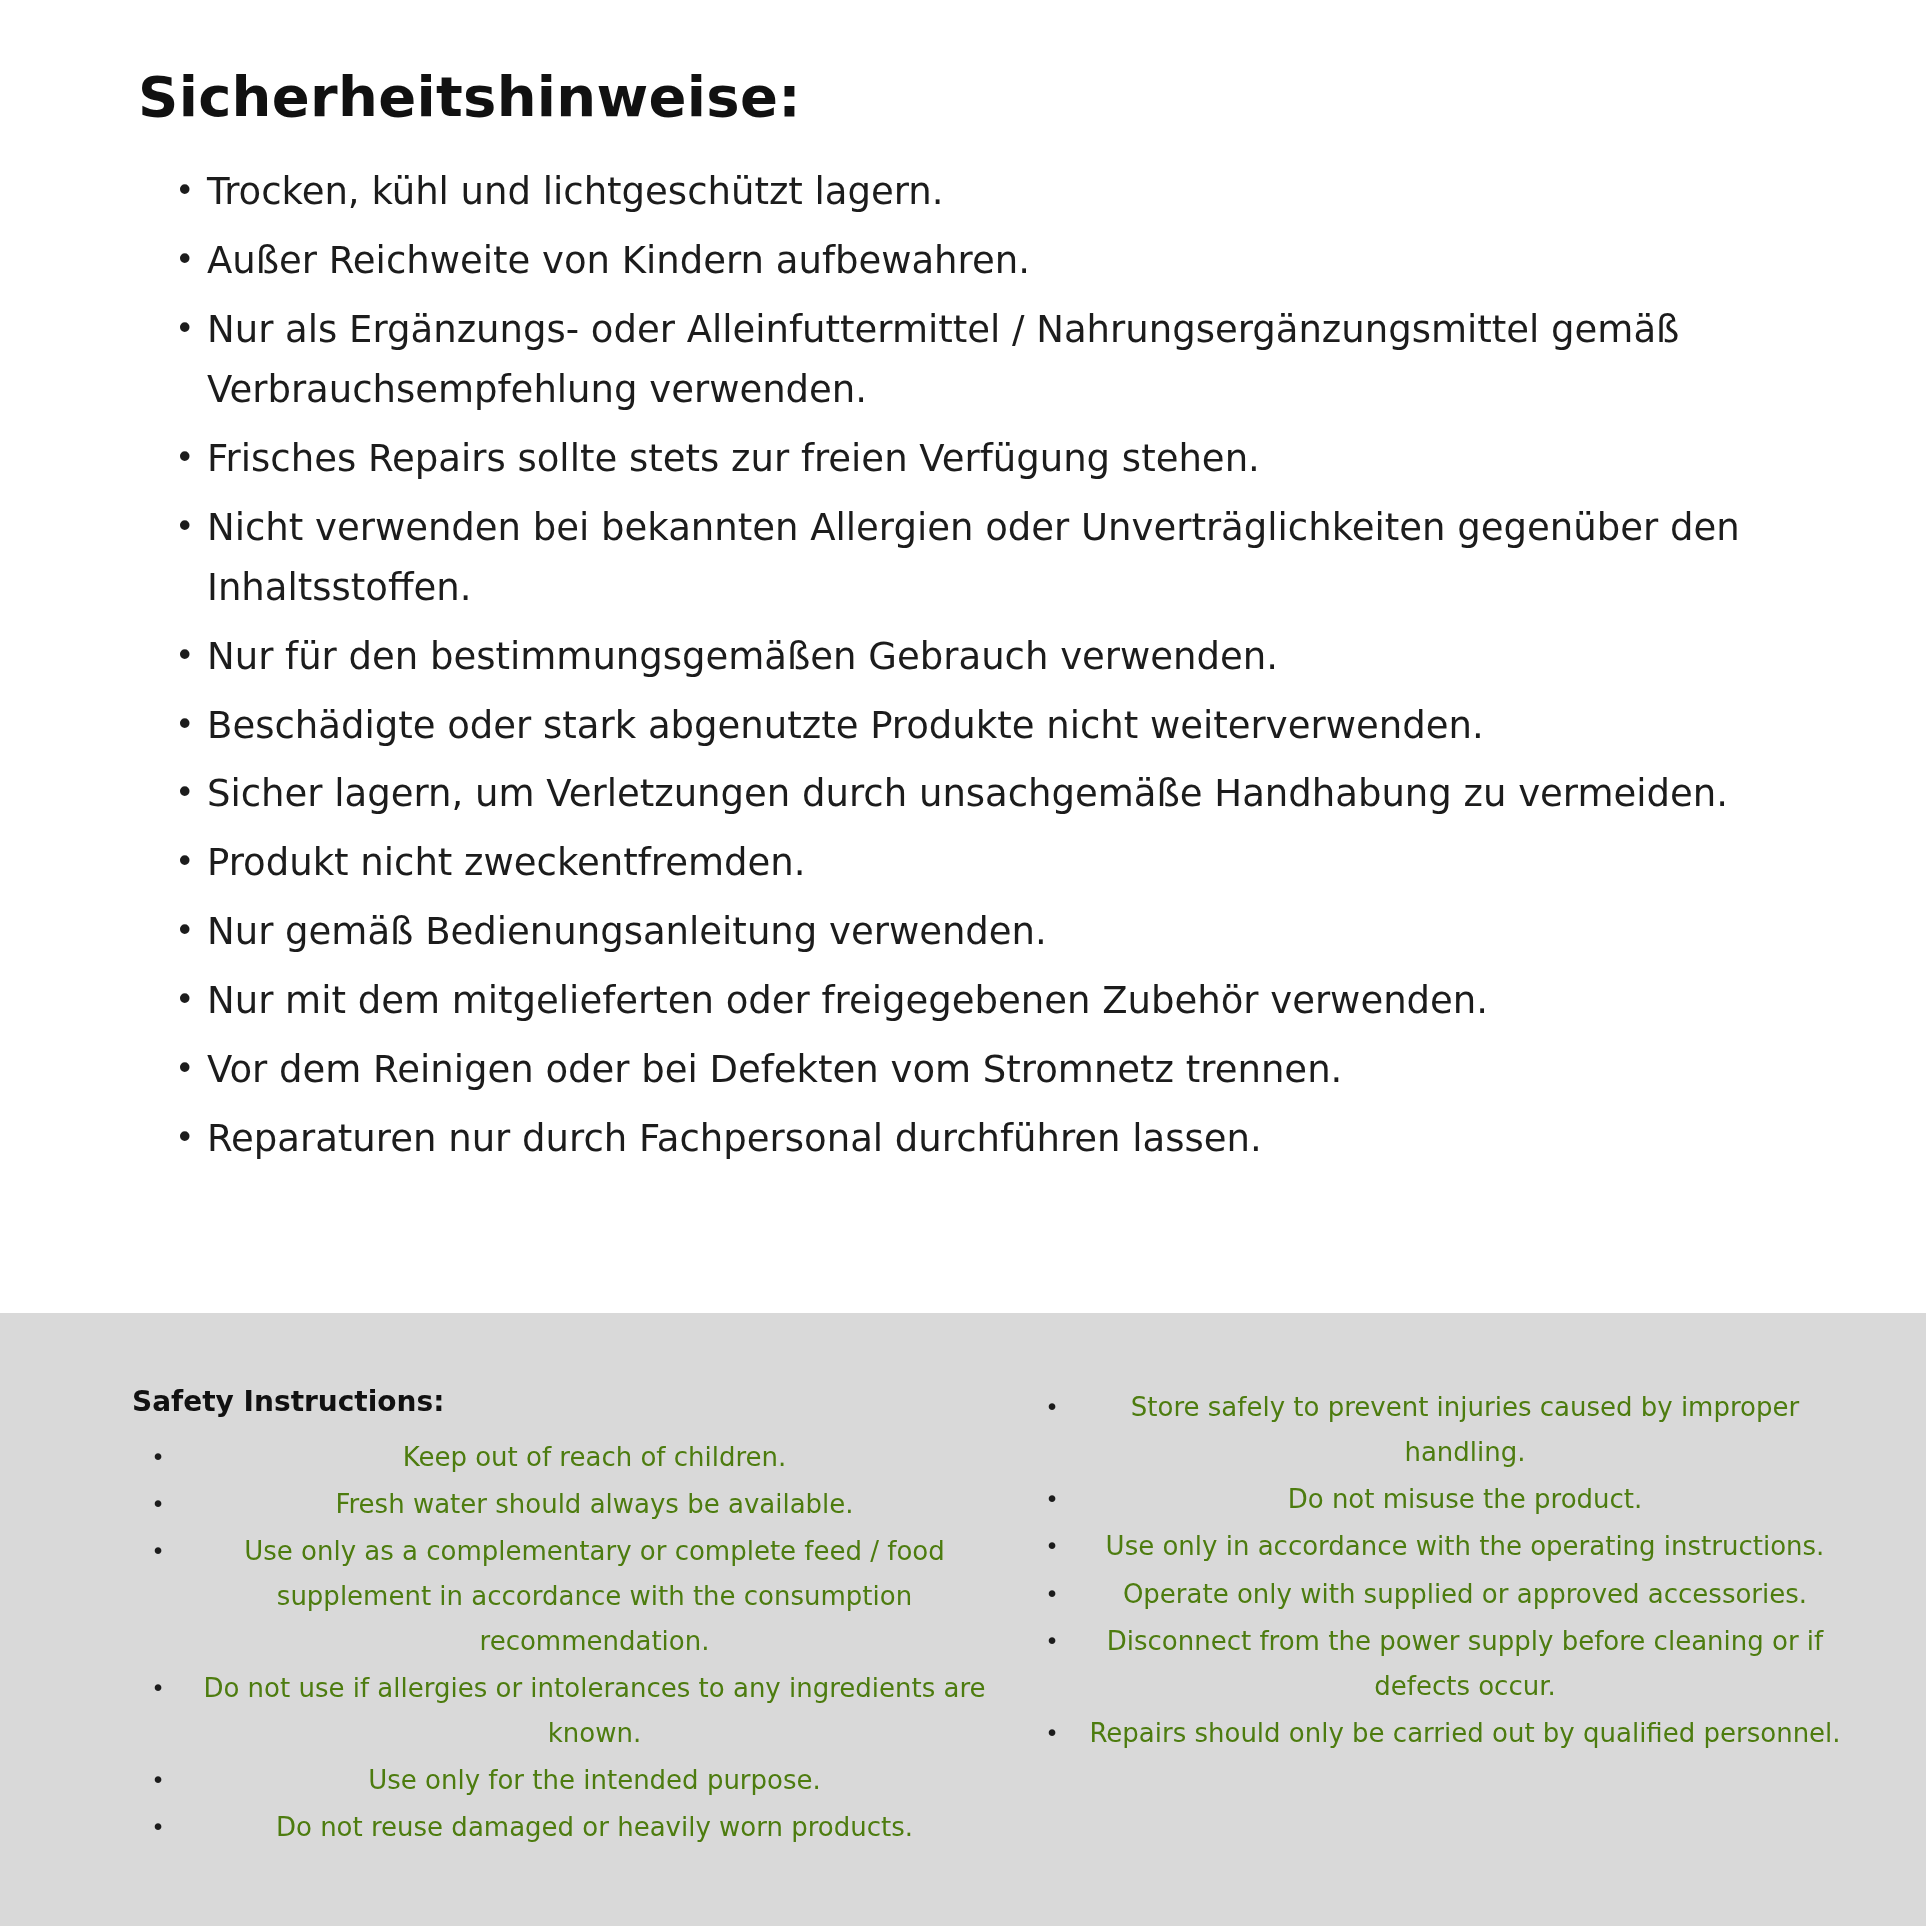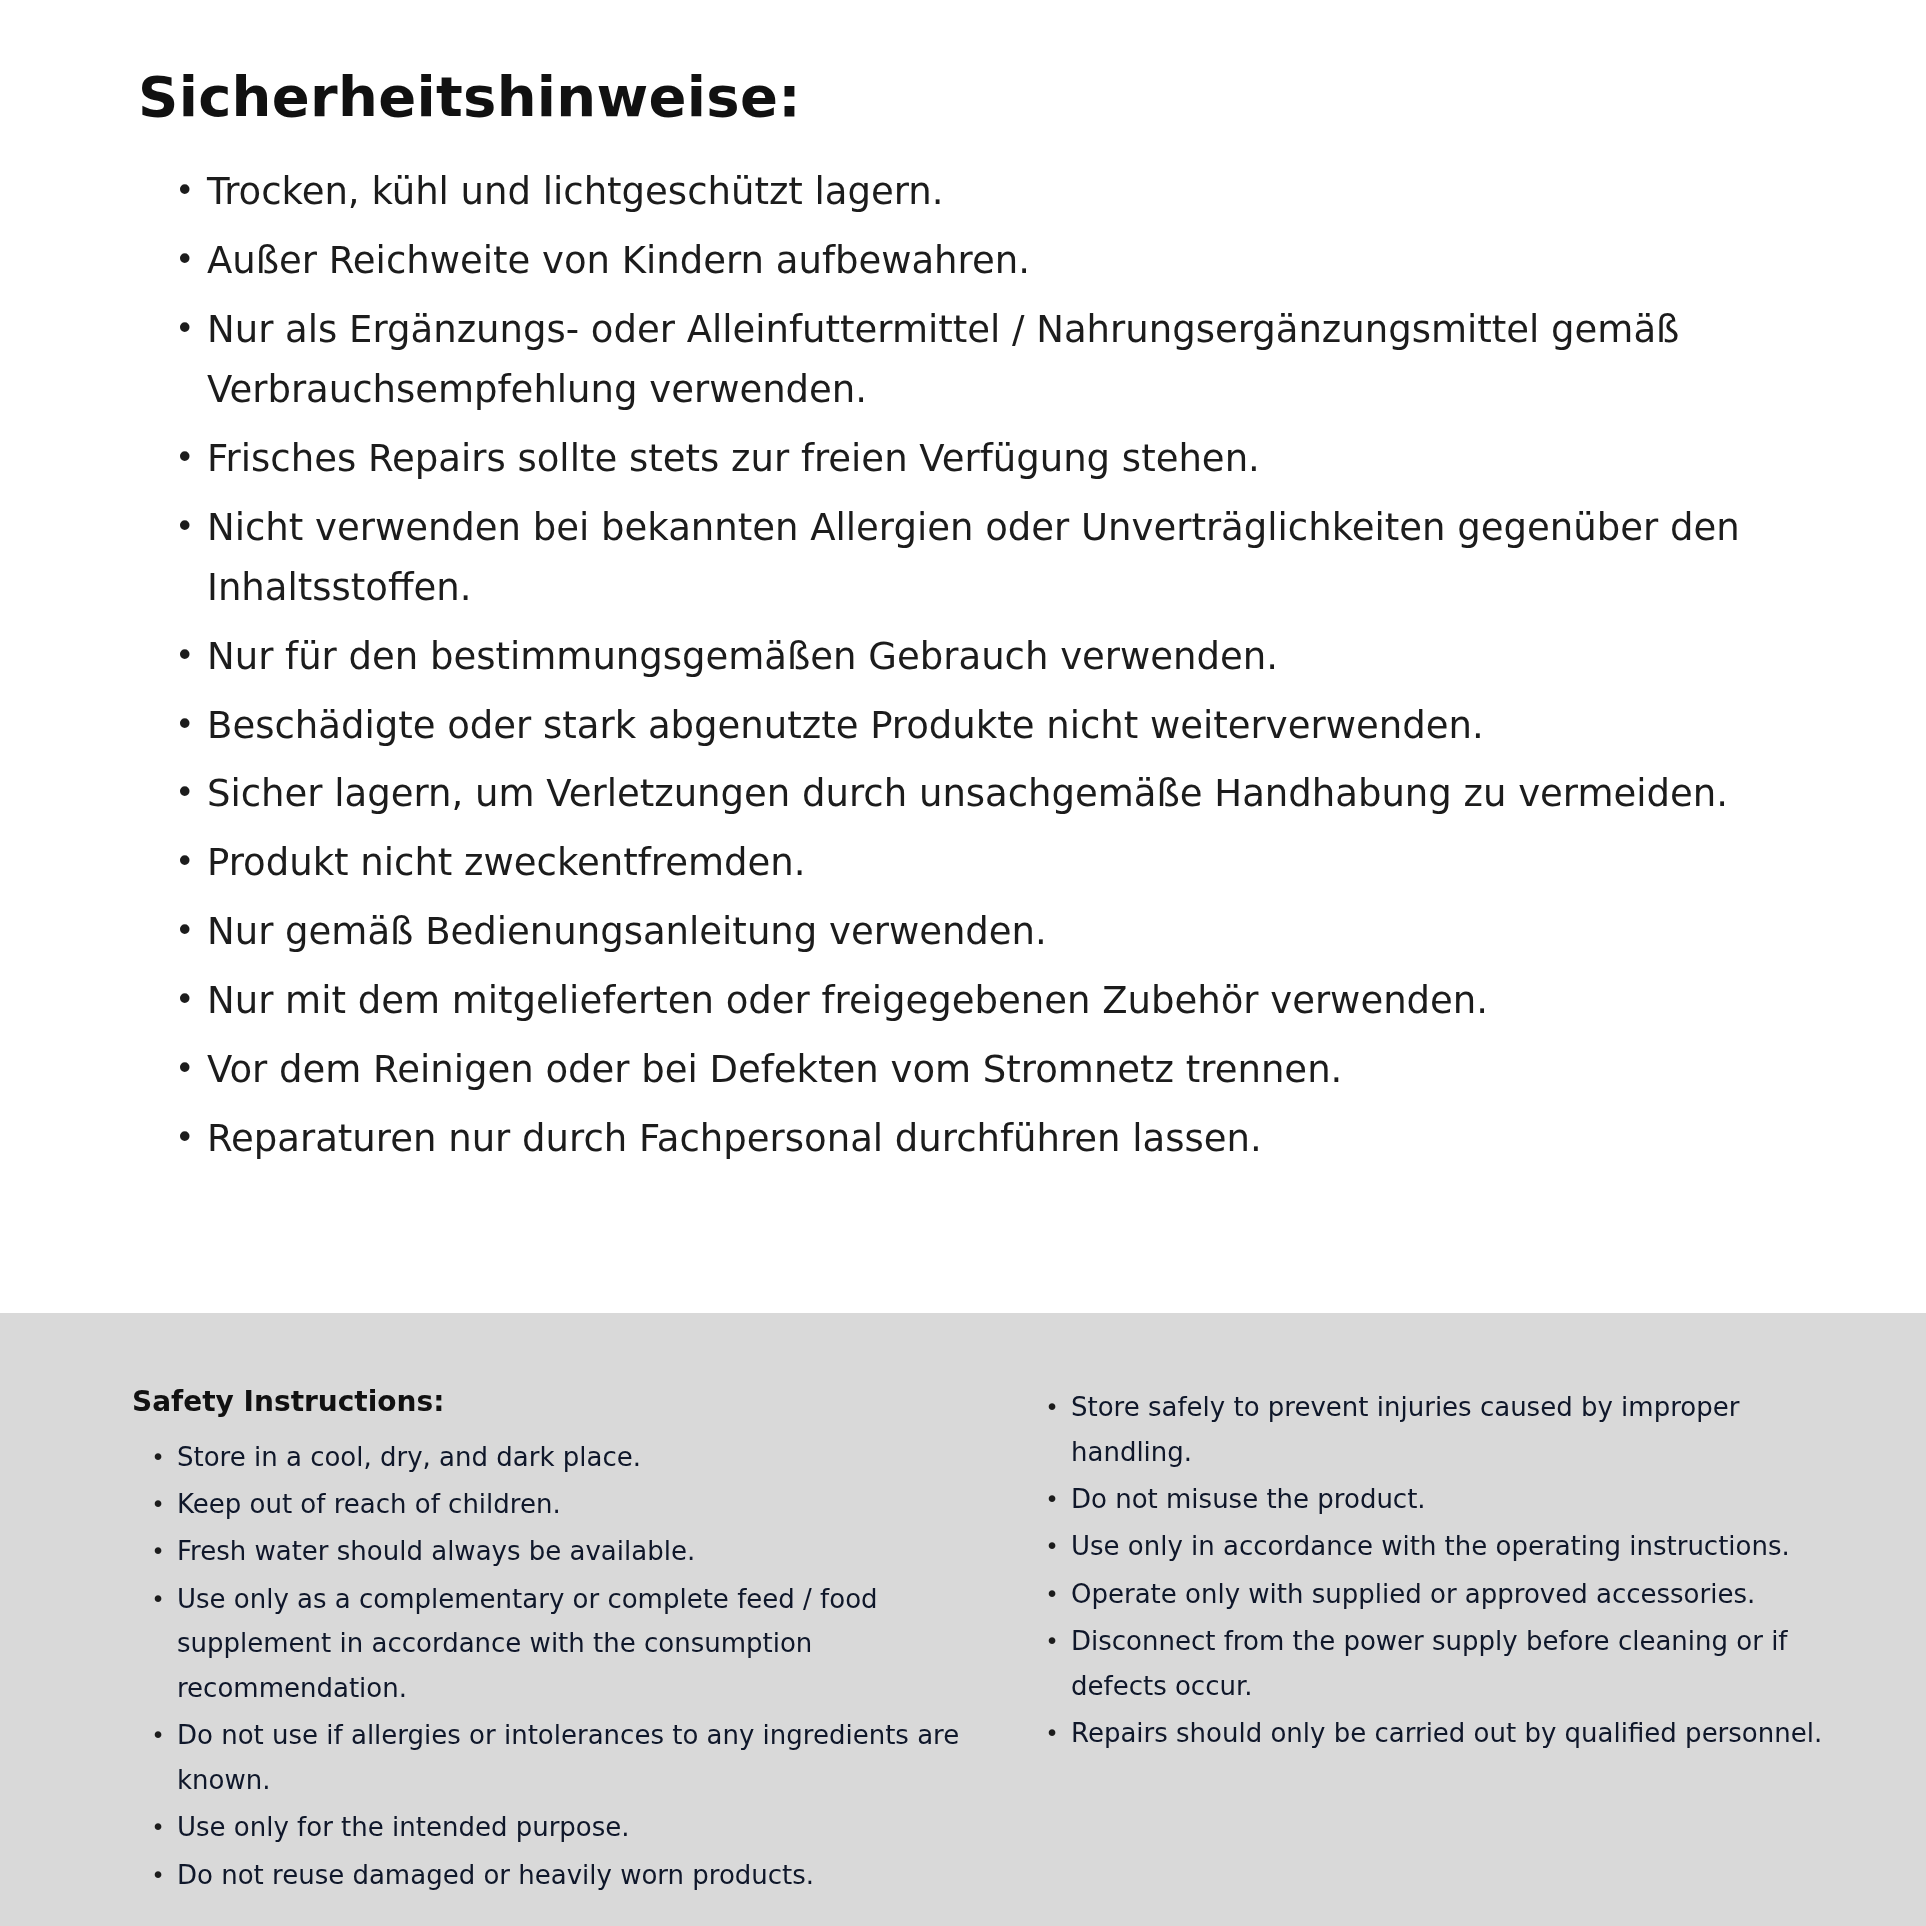--- a/index.html
+++ b/index.html
@@ -90,21 +90,22 @@
   }
   ul.en-list.no-indent {
     padding-left: 0;
   }
   ul.en-list li {
     position: relative;
     padding-left: 27px;
     font-size: 26px;
     line-height: 1.72;
     margin-bottom: 2.6px;
-    color: #0f172a;
+    color: #4d7c0f;
+    text-align: center;
   }
   ul.en-list li::before {
     content: "\2022";
     position: absolute;
     left: 1.3px;
     top: 0;
     font-size: 23px;
     line-height: 1.95;
     color: #1c1c1c;
   }
@@ -131,21 +132,20 @@
       <li>Vor dem Reinigen oder bei Defekten vom Stromnetz trennen.</li>
       <li>Reparaturen nur durch Fachpersonal durchführen lassen.</li>
     </ul>
   </section>
 
   <section class="english-section">
 
     <div class="en-col-left">
       <h2 class="english-heading">Safety Instructions:</h2>
       <ul class="en-list">
-        <li>Store in a cool, dry, and dark place.</li>
         <li>Keep out of reach of children.</li>
         <li>Fresh water should always be available.</li>
         <li>Use only as a complementary or complete feed / food supplement in accordance with the consumption recommendation.</li>
         <li>Do not use if allergies or intolerances to any ingredients are known.</li>
         <li>Use only for the intended purpose.</li>
         <li>Do not reuse damaged or heavily worn products.</li>
       </ul>
     </div>
 
     <div class="en-col-right">

